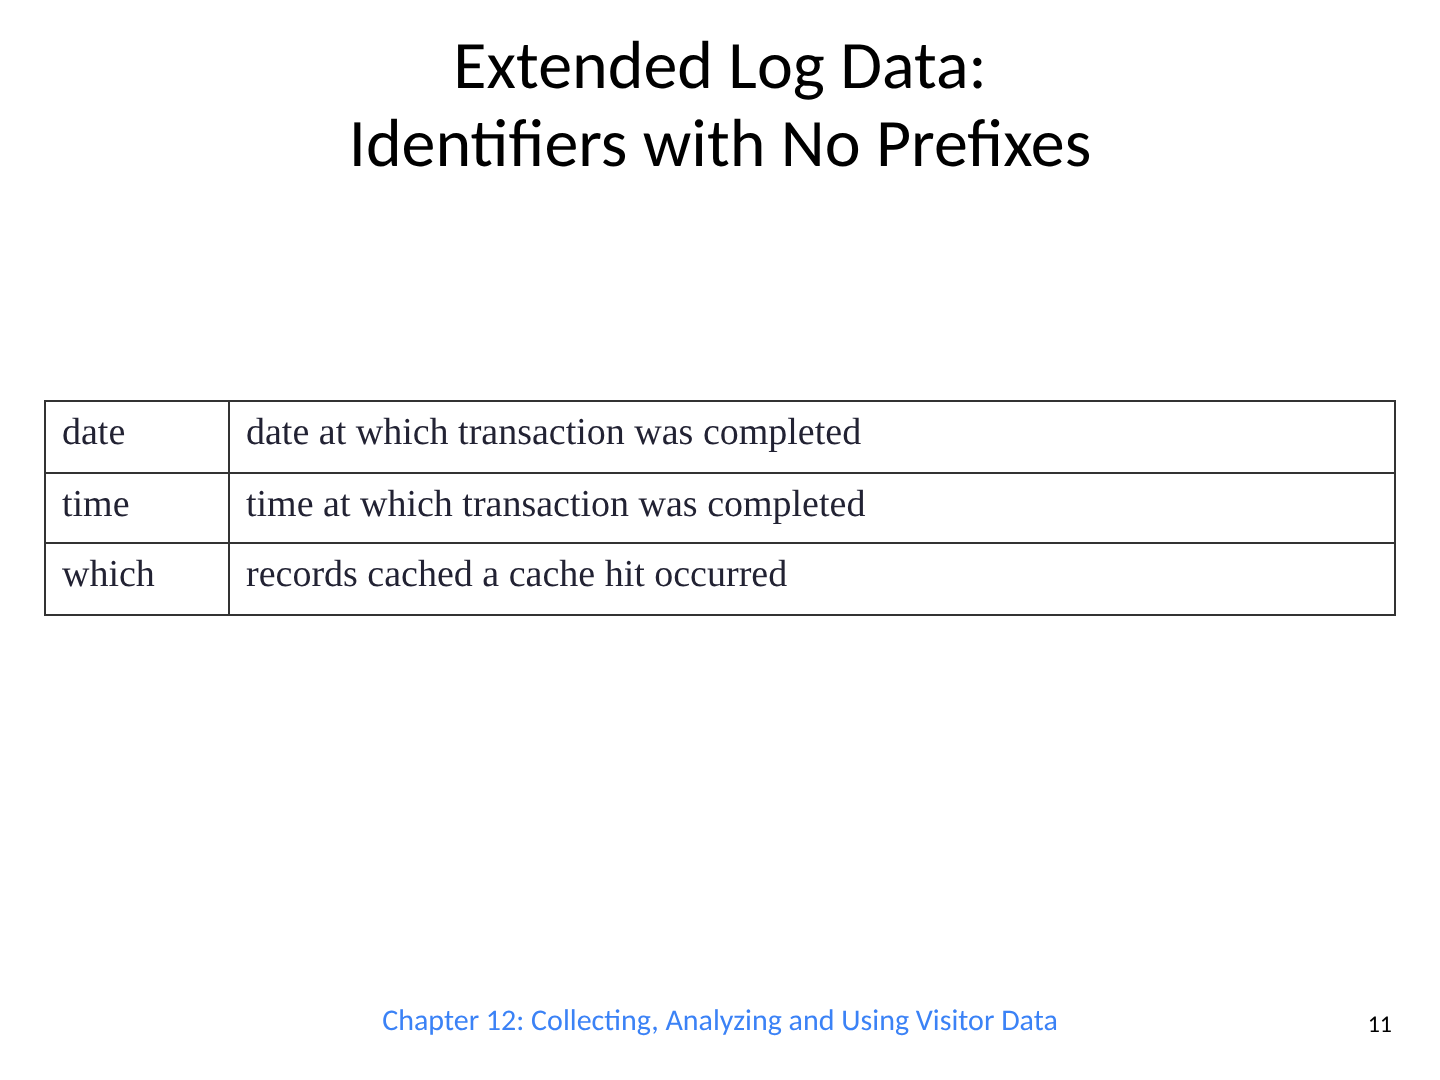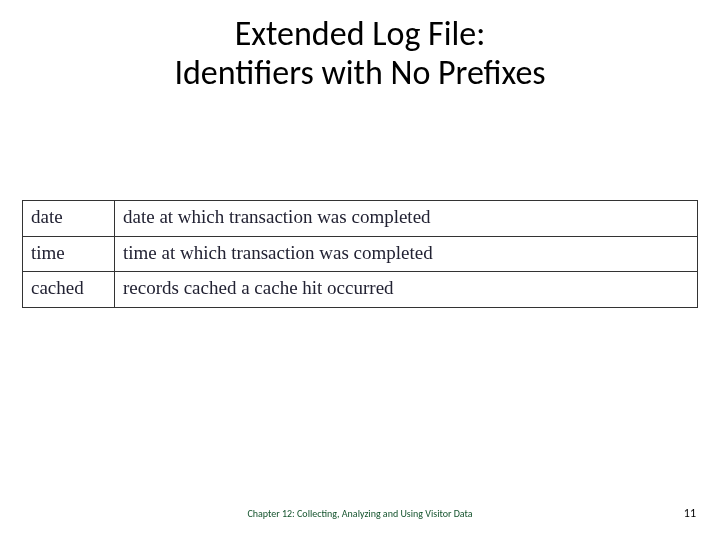--- a/index.html
+++ b/index.html
@@ -34,54 +34,54 @@
     vertical-align: top;
     line-height: 1.3;
   }
   td.term { width: 92px; }
   .footer-center {
     position: absolute;
     bottom: 20px;
     left: 0;
     width: 100%;
     text-align: center;
-    font-size: 10px;
-    color: #14532d;
+    font-size: 15px;
+    color: #3b82f6;
   }
   .footer-right {
     position: absolute;
     bottom: 20px;
     right: 24px;
     font-size: 12px;
     color: #000000;
   }
 </style>
 </head>
 <body>
 
 <div class="slide">
 
   <div class="title">
-    <span>Extended Log File:</span><br>
+    <span>Extended Log Data:</span><br>
     <span>Identifiers with No Prefixes</span>
   </div>
 
   <div class="table-wrap">
     <table>
       <tbody>
         <tr>
           <td class="term">date</td>
           <td>date at which transaction was completed</td>
         </tr>
         <tr>
           <td class="term">time</td>
           <td>time at which transaction was completed</td>
         </tr>
         <tr>
-          <td class="term">cached</td>
+          <td class="term">which</td>
           <td>records cached a cache hit occurred</td>
         </tr>
       </tbody>
     </table>
   </div>
 
   <div class="footer-center">Chapter 12: Collecting, Analyzing and Using Visitor Data</div>
   <div class="footer-right">11</div>
 
 </div>

